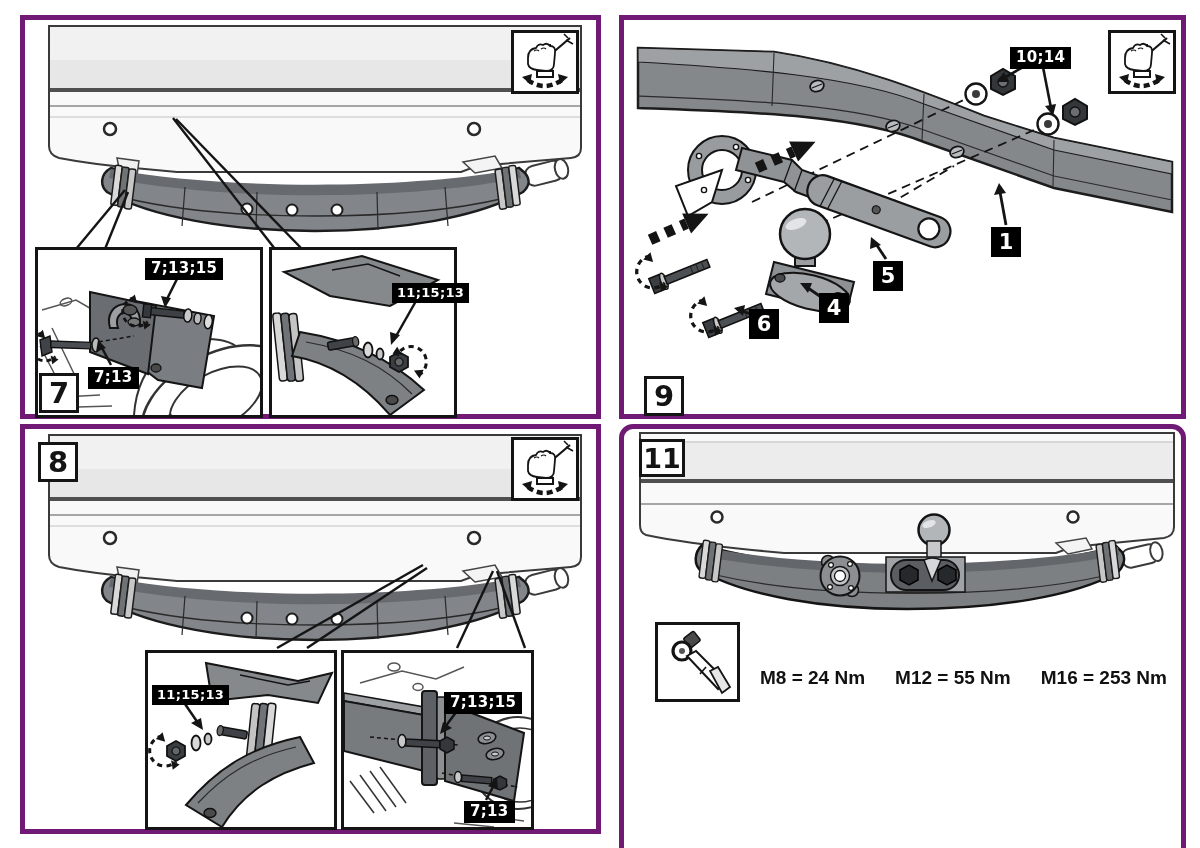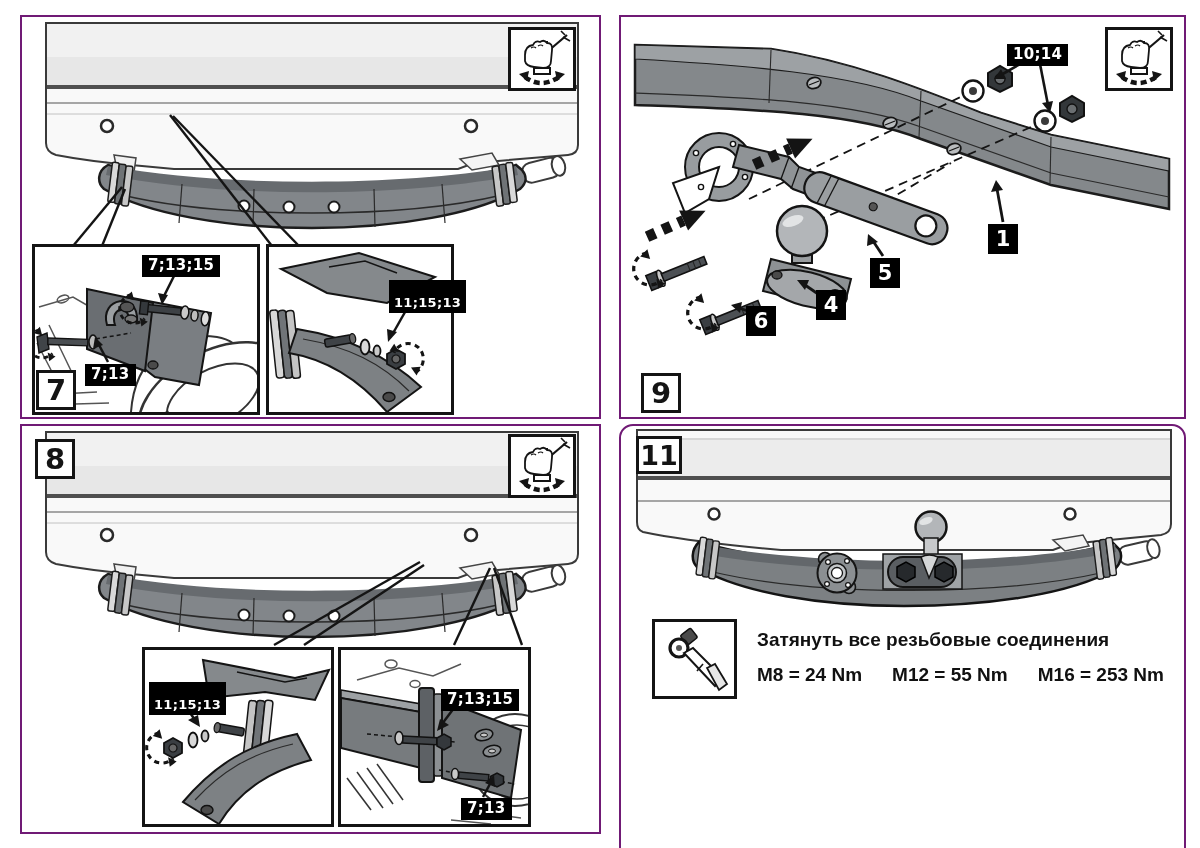--- a/index.html
+++ b/index.html
@@ -1,24 +1,24 @@
 <!DOCTYPE html>
 <html><head>
 <meta charset="utf-8">
 <style>
   * { box-sizing: border-box; margin: 0; padding: 0; }
   html,body { width:1200px; height:848px; background:#fff; font-family:"DejaVu Sans",sans-serif; }
   .sheet { position:relative; width:1200px; height:848px; background:#fff; overflow:hidden; }
-  .panel { position:absolute; background:#fff; border:2px solid #701a75; }
+  .panel { position:absolute; background:#fff; border:5px solid #701a75; }
   svg.art, svg.overlay { position:absolute; left:0; top:0; }
   svg.overlay { z-index:8; pointer-events:none; }
   .inset { position:absolute; border:3px solid #141414; background:#fff; overflow:hidden; z-index:4; }
   .inset svg { position:absolute; left:0; top:0; }
   .tag { position:absolute; background:#000; color:#fff; font-weight:bold; font-size:13px;
-         line-height:1; padding:16px 5px 4px; letter-spacing:.3px; z-index:9; white-space:nowrap; }
+         line-height:1; padding:3px 5px 4px; letter-spacing:.3px; z-index:9; white-space:nowrap; }
   .tag.lg { font-size:15px; padding:3px 6px 4px; }
   .stepnum { position:absolute; width:40px; height:40px; background:#fff; border:3px solid #141414;
              color:#141414; font-weight:bold; font-size:29px; display:flex; align-items:center;
              justify-content:center; z-index:10; }
   .partnum { position:absolute; width:30px; height:30px; background:#000; color:#fff; font-weight:bold;
              font-size:21px; display:flex; align-items:center; justify-content:center; z-index:9; }
   .iconbox { position:absolute; width:68px; height:64px; border:3px solid #141414; background:#fff; z-index:5; }
   .toolbox { position:absolute; width:85px; height:80px; border:3px solid #141414; background:#fff; z-index:5; }
   .note-title { position:absolute; font-family:"Liberation Sans",sans-serif; font-weight:bold; font-size:19px; color:#111; z-index:6; }
   .torques { position:absolute; font-family:"Liberation Sans",sans-serif; font-weight:bold; font-size:19px; color:#111;
@@ -497,21 +497,20 @@
           <rect x="30" y="8" width="13" height="12" rx="2" fill="#4a4a4a" stroke="#111" stroke-width="1.5"></rect>
         </g>
         <circle cx="24" cy="26" r="9" fill="#fff" stroke="#141414" stroke-width="3.2"></circle>
         <circle cx="24" cy="26" r="3" fill="#555"></circle>
         <polygon points="29,31 38,26 68,56 60,64" fill="#fff" stroke="#141414" stroke-width="2"></polygon>
         <line x1="48" y1="42" x2="42" y2="49" stroke="#141414" stroke-width="1.6"></line>
         <polygon points="52,46 60,42 72,62 64,68" fill="#e6e6e6" stroke="#141414" stroke-width="1.8"></polygon>
       </svg>
     </div>
 
-    <div class="note-title" style="left:136px; top:203px;">Затянуть все резьбовые соединения</div>
     <div class="torques" style="left:136px; top:238px;">
       <span>M8 = 24 Nm</span>
       <span>M12 = 55 Nm</span>
       <span>M16 = 253 Nm</span>
     </div>
   </section>
 
 </div>
 
 </body></html>

